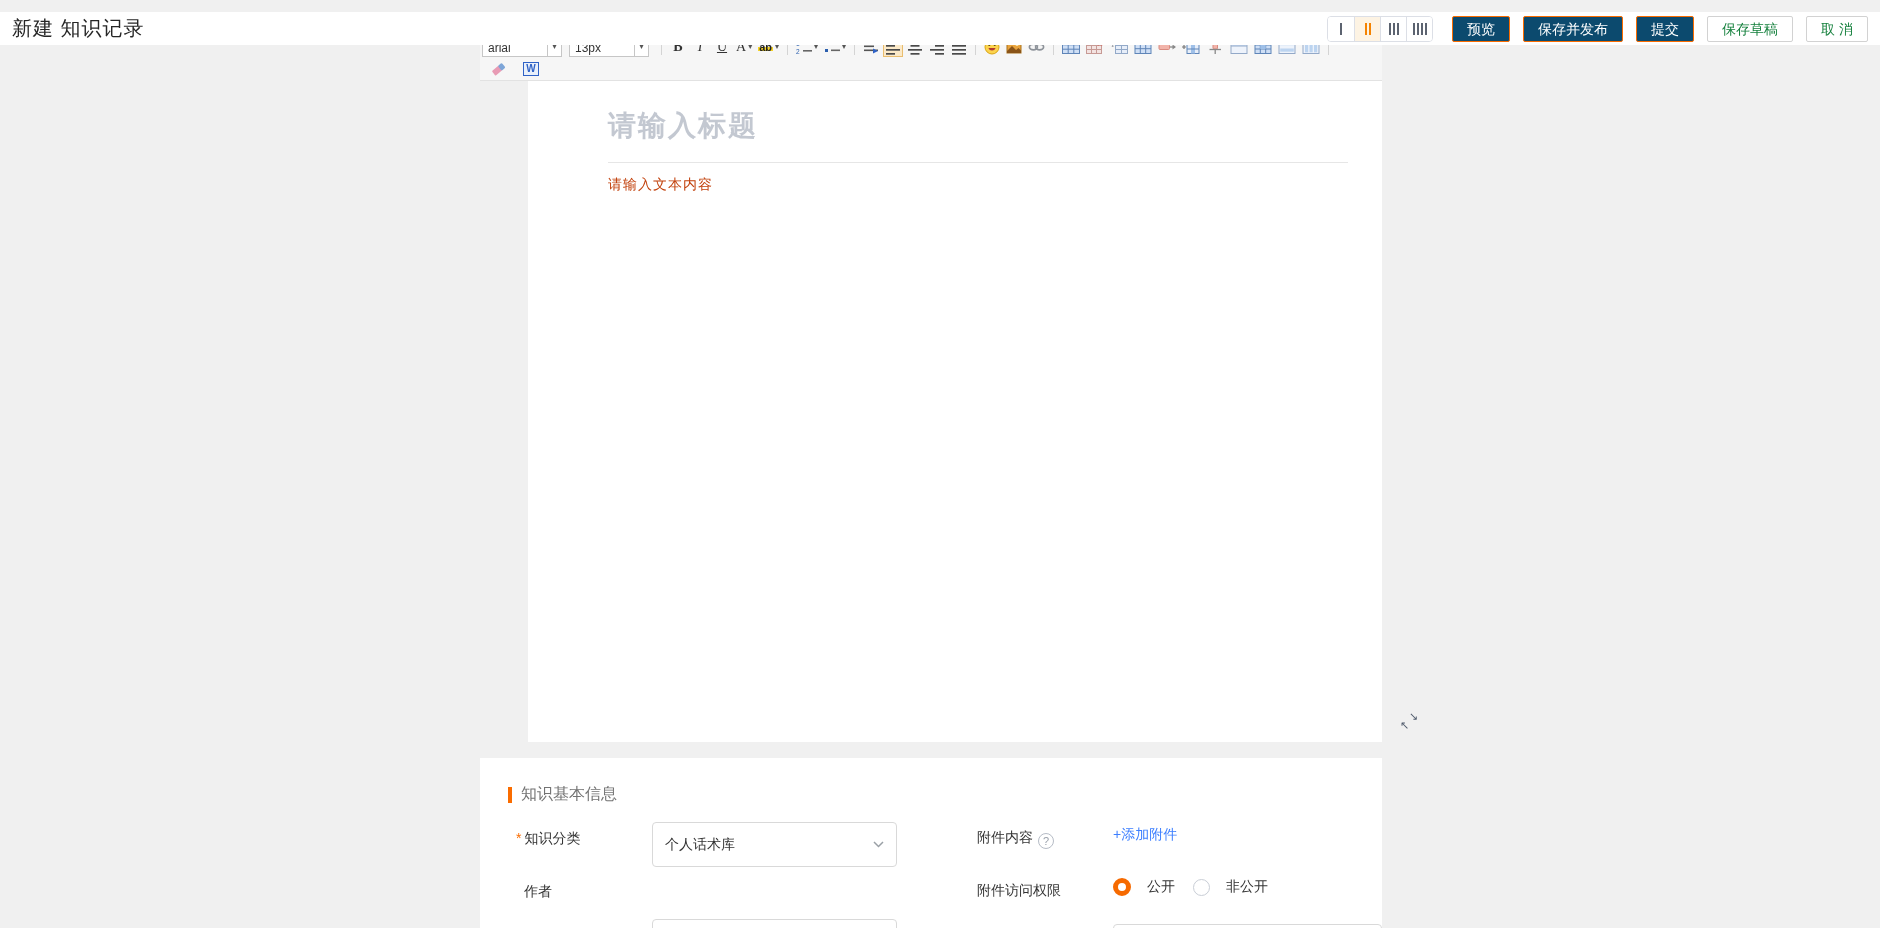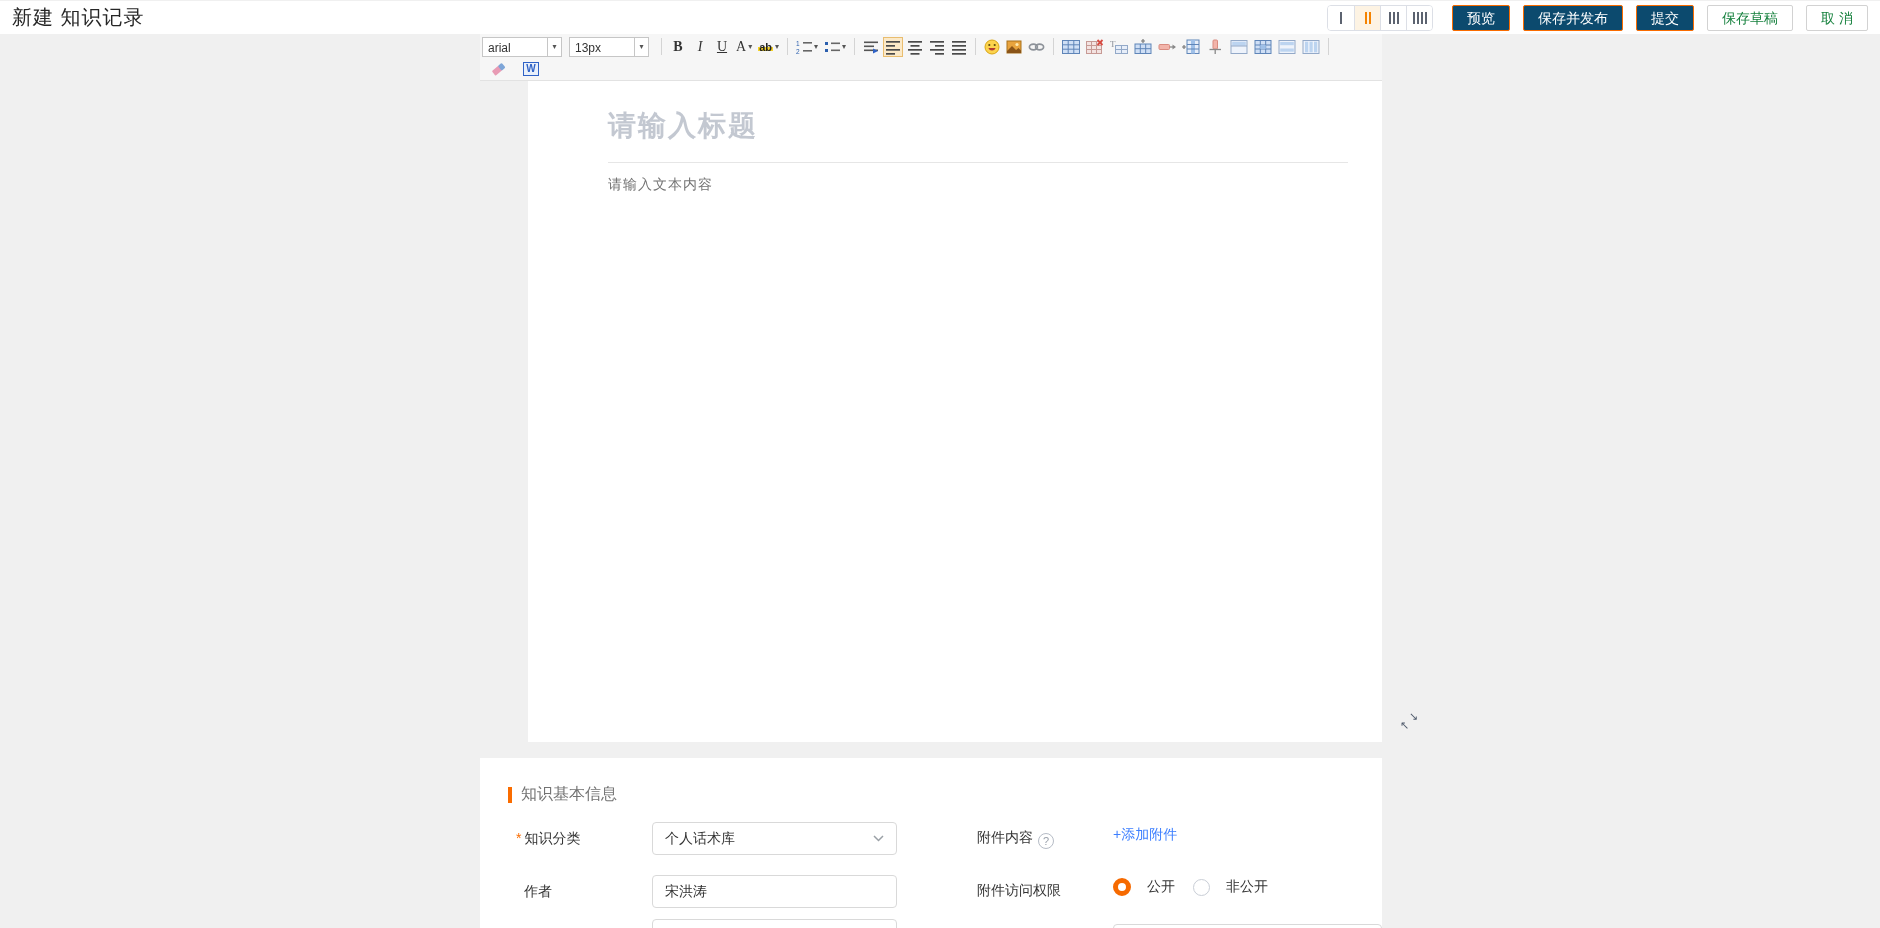--- a/index.html
+++ b/index.html
@@ -2,21 +2,21 @@
 <html><head>
 <meta charset="utf-8">
 <style>
   * { box-sizing: border-box; }
   html,body { margin:0; padding:0; }
   body {
     width:1880px; height:928px; position:relative; overflow:hidden;
     background:#f0f0f0; font-family:"Liberation Sans",sans-serif; color:#333;
   }
   
-  .hdr { position:absolute; top:1px; left:0; width:1880px; height:33px; background:#fff;
+  .hdr { position:absolute; top:12px; left:0; width:1880px; height:33px; background:#fff;
          display:flex; align-items:center; padding:0 12px; z-index:9; }
   .hdr h1 { font-size:20px; font-weight:400; color:#262626; margin:0; letter-spacing:1px; }
   .hdr-right { margin-left:auto; display:flex; align-items:center; }
   .seg-group { display:flex; border:1px solid #dcdfe6; border-radius:4px; overflow:hidden;
                height:26px; margin-right:19px; background:#fff; }
   .seg { width:26px; height:24px; display:flex; align-items:center; justify-content:center;
          gap:2px; background:#fff; border:none; border-left:1px solid #dcdfe6; cursor:pointer; padding:0; }
   .seg:first-child { border-left:none; }
   .seg i { width:2px; height:12px; background:#5c6370; display:block; }
   .seg.active { background:#fdf3e3; }
@@ -44,34 +44,34 @@
   .hl { font-size:11px; font-weight:bold; color:#222;
         background:linear-gradient(#f5d327,#f5d327) left 85% / 100% 4px no-repeat; padding:0 1px; }
   .carS { font-size:8px; color:#555; margin-left:2px; }
   .sep { width:1px; height:17px; background:#d4d4d4; margin:0 5px; flex:none; }
   .wbox { font-size:10px; font-weight:bold; color:#2f62c6; border:1px solid #2f62c6;
           padding:0 2px; line-height:12px; background:#e9f0fb; }
   .content { background:#fff; height:661px; position:relative;margin-left:48px; }
   .ed-title { position:absolute; left:80px; top:26px; font-size:28px; font-weight:bold;
               color:#c3c8d1; letter-spacing:2px; cursor:text; }
   .ed-divider { position:absolute; left:80px; top:81px; width:740px; height:1px; background:#e6e6e6; }
-  .ed-body { position:absolute; left:80px; top:95px; font-size:14px; color:#737373;
+  .ed-body { position:absolute; left:80px; top:95px; font-size:14px; color:#c2410c;
              letter-spacing:1px; cursor:text; }
   .ed-resize { position:absolute; left:872px; top:630px; width:22px; height:22px; cursor:nwse-resize;
                color:#4f5a6b; font-size:11px; line-height:1; }
   .ed-resize .a1 { position:absolute; left:9px; top:0; }
   .ed-resize .a2 { position:absolute; left:0; top:9px; }
   
   .panel { position:absolute; left:480px; top:758px; width:902px; height:170px; background:#fff; overflow:hidden; }
   .sec-hd { position:absolute; left:28px; top:26px; display:flex; align-items:center;
             font-size:16px; color:#737373; }
   .sec-bar { width:4px; height:16px; background:#fa6c00; margin-right:9px; }
   .f-label { position:absolute; font-size:14px; color:#333; white-space:nowrap; }
   .req { color:#fa6c00; margin-right:3px; font-size:14px; }
-  .sel { position:absolute; left:172px; top:64px; width:245px; height:33px; border:1px solid #d9d9d9;
+  .sel { position:absolute; left:172px; top:64px; width:245px; height:45px; border:1px solid #d9d9d9;
          border-radius:4px; background:#fff; display:flex; align-items:center; padding:0 12px;
          font-size:14px; color:#333; cursor:pointer; }
   .sel svg { margin-left:auto; }
   .inp { position:absolute; left:172px; top:117px; width:245px; height:33px; border:1px solid #d9d9d9;
          border-radius:4px; background:#fff; padding:0 12px; font-size:14px; color:#333;
          font-family:inherit; outline:none; }
   .stub-l { position:absolute; left:172px; top:161px; width:245px; height:30px;
             border:1px solid #d9d9d9; border-radius:4px; background:#fff; }
   .stub-r { position:absolute; left:633px; top:166px; width:269px; height:20px;
             border:1px solid #d9d9d9; border-radius:4px; background:#fff; }
@@ -352,21 +352,20 @@
     <span class="req">*</span><span>知识分类</span>
   </div>
   <div class="sel">
     <span>个人话术库</span>
     <svg width="11" height="7" viewBox="0 0 11 7">
         <path d="M1 1 L5.5 5.5 L10 1" fill="none" stroke="#9aa0a6" stroke-width="1.5"></path>
       </svg>
   </div>
 
   <div class="f-label" style="left:44px; top:125px;">作者</div>
-  <input class="inp" value="宋洪涛" style="">
 
   <div class="stub-l"></div>
 
   <div class="f-label" style="left:497px; top:71px;">
     <span>附件内容</span><span class="help">?</span>
   </div>
   <a class="addlink">+添加附件</a>
 
   <div class="f-label" style="left:497px; top:124px;">附件访问权限</div>
   <div class="radios">

